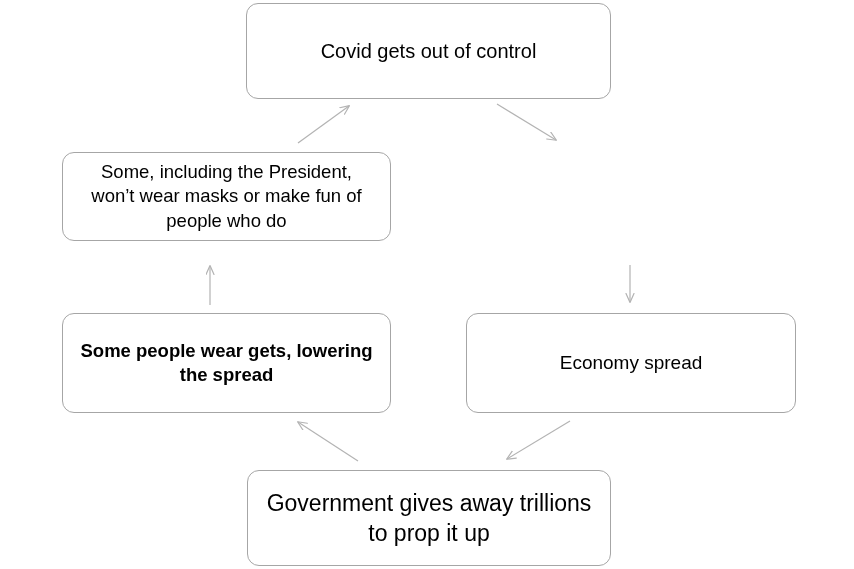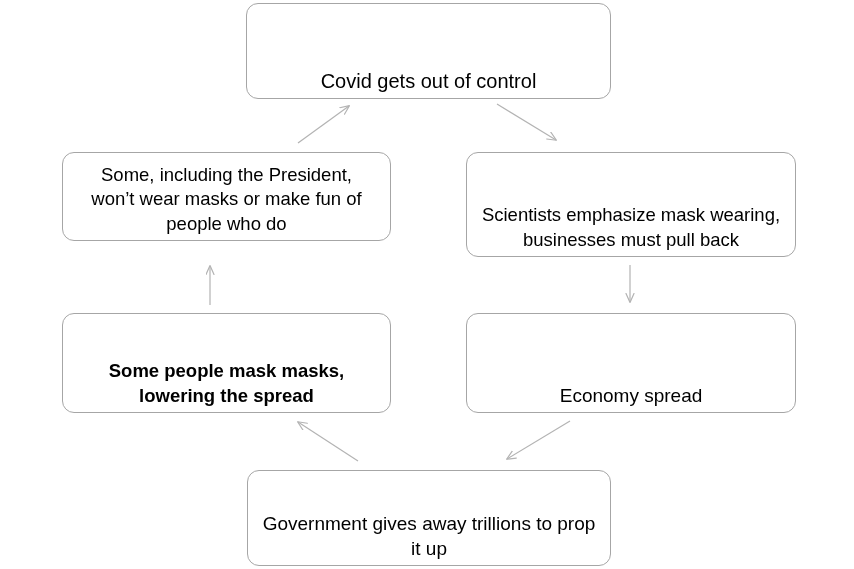--- a/index.html
+++ b/index.html
@@ -27,40 +27,40 @@
     height: 569px;
     pointer-events: none;
   }
   .node {
     position: absolute;
     box-sizing: border-box;
     border: 1px solid #a6a6a6;
     border-radius: 12px;
     background: #ffffff;
     display: flex;
-    align-items: flex-end;
+    align-items: center;
     justify-content: center;
     text-align: center;
     color: #000000;
     line-height: 1.32;
     padding: 4px 14px;
   }
   .node .node-text {
     display: block;
     width: 100%;
     white-space: pre-line;
   }
 
   
   #node-covid        { left: 246px; top: 3px;   width: 365px; height: 96px;  font-size: 20px; }
   #node-president    { left: 62px;  top: 152px; width: 329px; height: 89px; font-size: 18.5px; }
   #node-scientists   { left: 466px; top: 152px; width: 330px; height: 105px; font-size: 18.5px; }
   #node-wear-masks   { left: 62px;  top: 313px; width: 329px; height: 100px; font-size: 18.5px; font-weight: 600; }
   #node-economy      { left: 466px; top: 313px; width: 330px; height: 100px; font-size: 19px; }
-  #node-government   { left: 247px; top: 470px; width: 364px; height: 96px;  font-size: 19px; }
+  #node-government   { left: 247px; top: 470px; width: 364px; height: 96px;  font-size: 23px; }
 </style>
 </head>
 <body>
 
 <div id="canvas">
 
   <svg id="arrow-layer" viewBox="0 0 854 569" width="854" height="569" xmlns="http://www.w3.org/2000/svg">
     <defs>
       <marker id="ah" markerWidth="12" markerHeight="12" refX="9" refY="4.5" orient="auto" markerUnits="userSpaceOnUse">
         <path d="M0.5,0.5 L9.5,4.5 L0.5,8.5" fill="none" stroke="#b3b3b3" stroke-width="1.2" stroke-linecap="round" stroke-linejoin="round"></path>
@@ -93,26 +93,23 @@
   </svg>
 
   <div class="node" id="node-covid">
     <span class="node-text">Covid gets out of control</span>
   </div>
 
   <div class="node" id="node-president">
     <span class="node-text">Some, including the President, won’t wear masks or make fun of people who do</span>
   </div>
 
-  <div class="node" id="node-scientists">
-    <span class="node-text">Scientists emphasize mask wearing, businesses must pull back</span>
-  </div>
 
   <div class="node" id="node-wear-masks">
-    <span class="node-text">Some people mask masks, lowering the spread</span>
+    <span class="node-text">Some people wear gets, lowering the spread</span>
   </div>
 
   <div class="node" id="node-economy">
     <span class="node-text">Economy spread</span>
   </div>
 
   <div class="node" id="node-government">
     <span class="node-text">Government gives away trillions to prop it up</span>
   </div>
 

